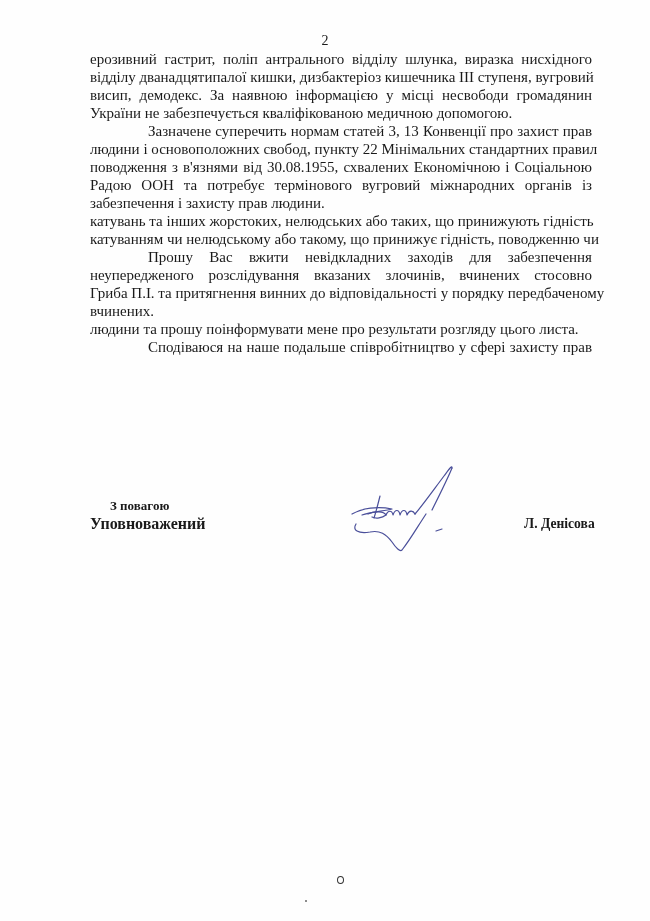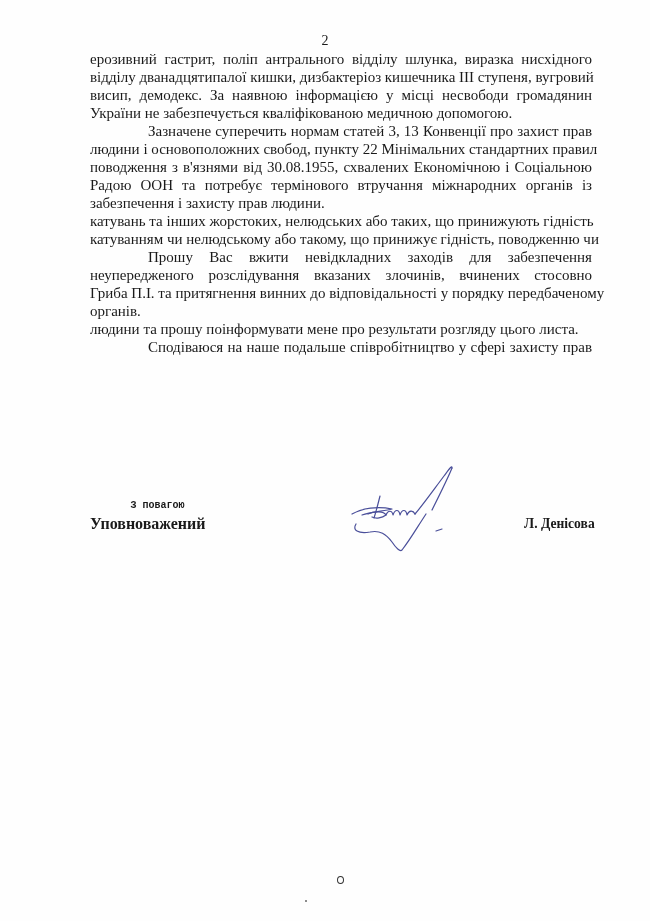--- a/index.html
+++ b/index.html
@@ -59,25 +59,24 @@
     top: 497px;
     left: 0;
     width: 650px;
     height: 60px;
   }
   .regards {
     position: absolute;
     left: 110px;
     top: 0px;
     font-weight: bold;
-    font-size: 10px;
+    font-size: 13px;
     line-height: 18px;
-    text-align: center;
+    text-align: left;
     width: 95px;
-    font-family: Liberation Mono, monospace;
   }
   .position-title {
     position: absolute;
     left: 90px;
     top: 18px;
     font-weight: bold;
     font-size: 16px;
     line-height: 18px;
   }
   .signer-name {
@@ -127,35 +126,35 @@
       <div class="line">ерозивний гастрит, поліп антрального відділу шлунка, виразка нисхідного</div>
       <div class="line">відділу дванадцятипалої кишки, дизбактеріоз кишечника III ступеня, вугровий</div>
       <div class="line">висип, демодекс. За наявною інформацією у місці несвободи громадянин</div>
       <div class="line last">України не забезпечується кваліфікованою медичною допомогою.</div>
     </div>
 
     <div>
       <div class="line indent">Зазначене суперечить нормам статей 3, 13 Конвенції про захист прав</div>
       <div class="line">людини і основоположних свобод, пункту 22 Мінімальних стандартних правил</div>
       <div class="line">поводження з в'язнями від 30.08.1955, схвалених Економічною і Соціальною</div>
-      <div class="line">Радою ООН та потребує термінового втручання міжнародних органів із</div>
+      <div class="line">Радою ООН та потребує термінового вугровий міжнародних органів із</div>
       <div class="line last">забезпечення і захисту прав людини.</div>
     </div>
 
     <div>
       <div class="line">катувань та інших жорстоких, нелюдських або таких, що принижують гідність</div>
       <div class="line">катуванням чи нелюдському або такому, що принижує гідність, поводженню чи</div>
     </div>
 
 
     <div>
       <div class="line indent">Прошу Вас вжити невідкладних заходів для забезпечення</div>
       <div class="line">неупередженого розслідування вказаних злочинів, вчинених стосовно</div>
       <div class="line">Гриба П.І. та притягнення винних до відповідальності у порядку передбаченому</div>
-      <div class="line last">органів.</div>
+      <div class="line last">вчинених.</div>
     </div>
 
     <div>
       <div class="line last">людини та прошу поінформувати мене про результати розгляду цього листа.</div>
       <div class="line indent">Сподіваюся на наше подальше співробітництво у сфері захисту прав</div>
     </div>
   </div>
 
   <div class="sign-block">
     <div class="regards">З повагою</div>

